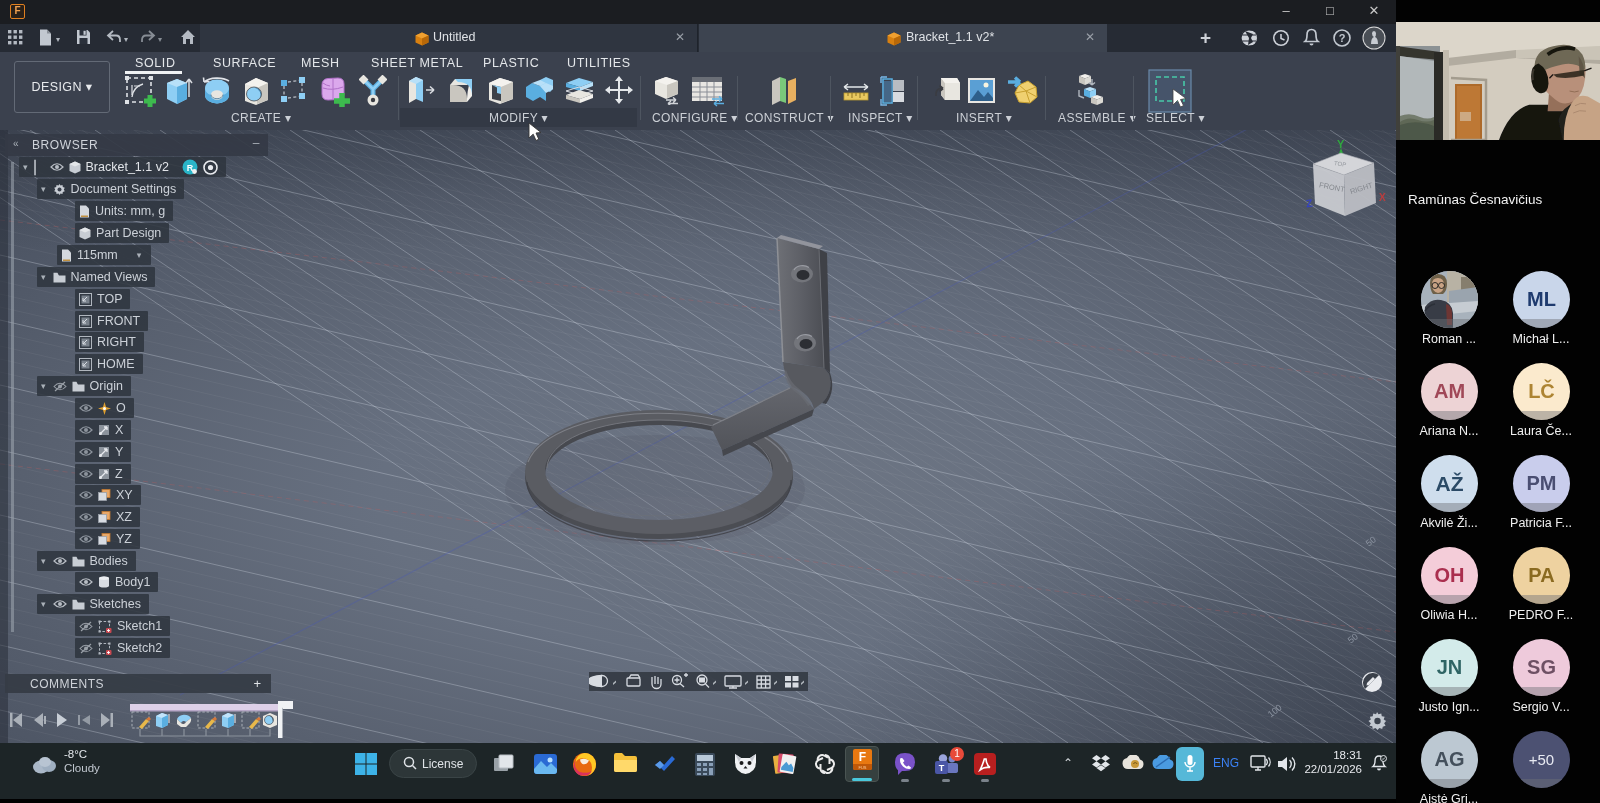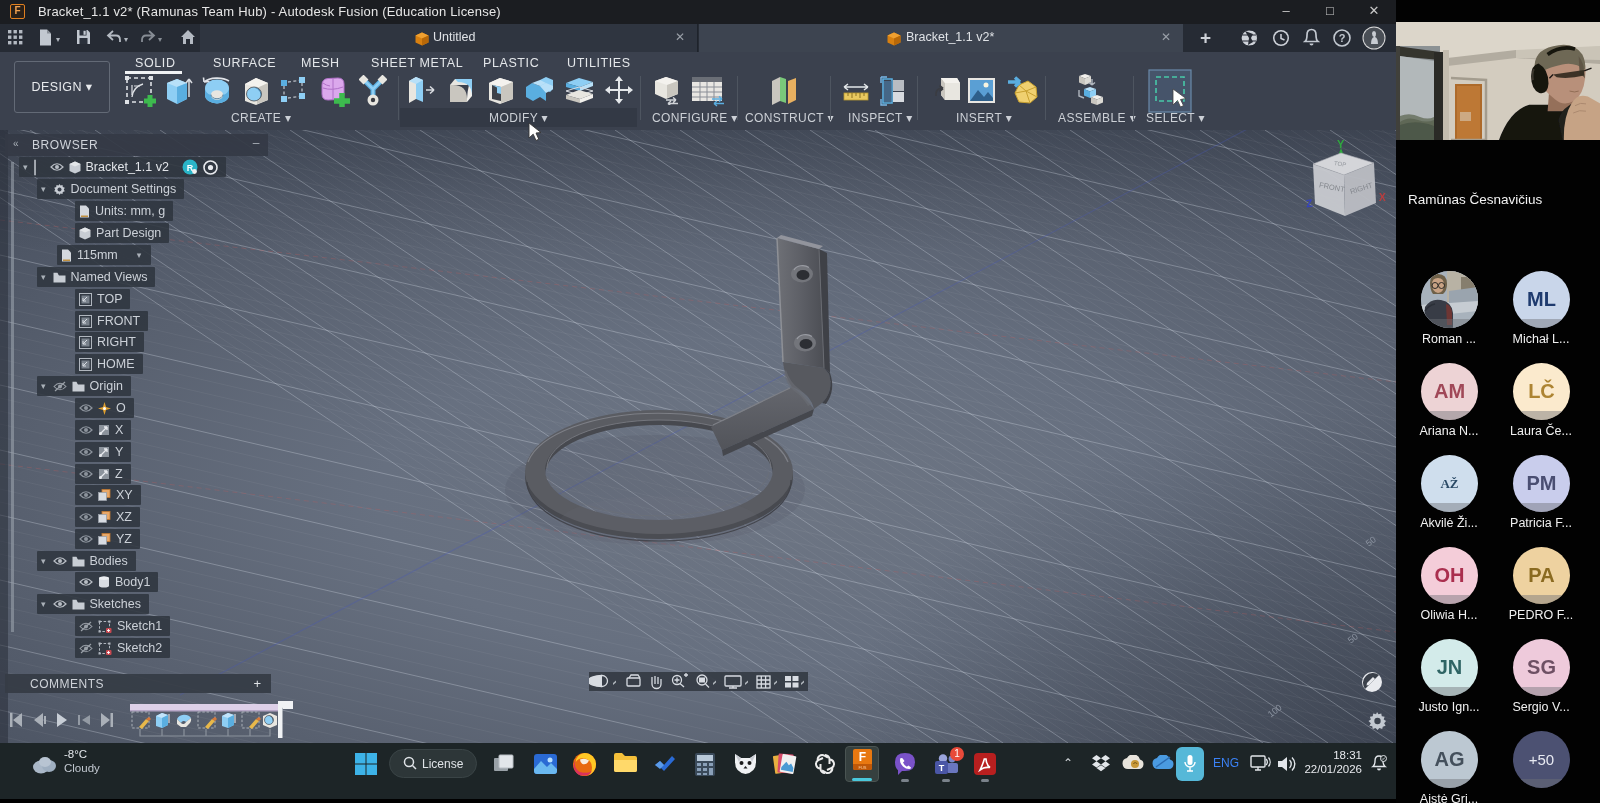--- a/index.html
+++ b/index.html
@@ -16,21 +16,21 @@
   border:1.5px solid #e08020; border-radius:2px; color:#f0a050; font-size:10px; font-weight:bold;
   text-align:center; line-height:12px; }
 .wbtn { position:absolute; top:0; width:44px; height:24px; color:#c8c8c8; text-align:center;
   line-height:22px; font-size:13px; }
 
 
 #tabbar { left:0; top:24px; width:1396px; height:28px; background:#262b34; }
 #tabbar .qicon { position:absolute; top:3px; color:#aeb4bc; font-size:15px; }
 .tab1 { position:absolute; left:200px; top:0; width:498px; height:28px; background:#2f3540;
   border-right:1px solid #1e232b; }
-.tab2 { position:absolute; left:699px; top:0; width:484px; height:28px; background:#3d4450; }
+.tab2 { position:absolute; left:699px; top:0; width:408px; height:28px; background:#3d4450; }
 .tabcube { position:absolute; width:13px; height:13px; top:8px; }
 .tabtxt { position:absolute; top:6px; font-size:12.5px; color:#dfe2e6; }
 .tabx { position:absolute; top:6px; font-size:12px; color:#9aa0a8; }
 
 
 #toolbar { left:0; top:52px; width:1396px; height:78px; background:#3b414e; }
 .designbtn { position:absolute; left:14px; top:9px; width:96px; height:52px;
   border:1px solid #636a76; border-radius:3px; color:#e8eaed; font-size:12.5px;
   text-align:center; line-height:50px; letter-spacing:.4px; }
 .wstab { position:absolute; top:4px; font-size:12.5px; color:#e4e7ea; letter-spacing:.6px; }
@@ -422,21 +422,20 @@
       <text x="1350" y="62" fill="#888b91" font-size="7.5" transform="rotate(-17 1358 60)">RIGHT</text>
       <text x="1334" y="36" fill="#9a9da3" font-size="6" transform="rotate(9 1340 34)">TOP</text>
       <text x="1306" y="77" fill="#3442c0" font-size="11" font-weight="bold" transform="rotate(-8 1310 73)">Z</text>
       <text x="1379" y="71" fill="#c23c3c" font-size="10" font-weight="bold">X</text>
     </g>
   </svg>
   </div>
 
   <div class="abs" id="titlebar">
     <div class="fuslogo">F</div>
-    <div class="ttext">Bracket_1.1 v2* (Ramunas Team Hub) - Autodesk Fusion (Education License)</div>
     <div class="wbtn" style="right:88px;">–</div>
     <div class="wbtn" style="right:44px;">□</div>
     <div class="wbtn" style="right:0;">✕</div>
   </div>
 
   <div class="abs" id="tabbar">
 <div class="qicon" style="left:8px;top:6px;"><svg width="15" height="15" viewBox="0 0 15 15">
           <g fill="#b4bac2">
             <rect x="0" y="0" width="3.4" height="3.4"></rect>
             <rect x="5.5" y="0" width="3.4" height="3.4"></rect>
@@ -1197,21 +1196,21 @@
 <path d="M4,40 Q8,34 14,33" stroke="#2c3038" stroke-width="1.5" fill="none"></path>
 </svg>
 </div>
 <div class="avname" style="left:8px;top:332px;">Roman ...</div>
 <div class="av" style="left:117px;top:271px;background:#c9d6ea;color:#1e3a6e;font-size:20px;font-weight:bold;">ML</div>
 <div class="avname" style="left:100px;top:332px;">Michał L...</div>
 <div class="av" style="left:25px;top:363px;background:#edd3d5;color:#a04858;font-size:20px;font-weight:bold;">AM</div>
 <div class="avname" style="left:8px;top:424px;">Ariana N...</div>
 <div class="av" style="left:117px;top:363px;background:#fbeacd;color:#ad8432;font-size:20px;font-weight:bold;">LČ</div>
 <div class="avname" style="left:100px;top:424px;">Laura Če...</div>
-<div class="av" style="left:25px;top:455px;background:#cfdeed;color:#2b4a66;font-size:13px;font-weight:bold;font-family:Liberation Serif, serif;">AŽ</div>
+<div class="av" style="left:25px;top:455px;background:#cfdeed;color:#2b4a66;font-size:21px;font-weight:bold;">AŽ</div>
 <div class="avname" style="left:8px;top:516px;">Akvilė Ži...</div>
 <div class="av" style="left:117px;top:455px;background:#c9cdec;color:#4a4e72;font-size:20px;font-weight:bold;">PM</div>
 <div class="avname" style="left:100px;top:516px;">Patricia F...</div>
 <div class="av" style="left:25px;top:547px;background:#f4cdd9;color:#aa2e4e;font-size:20px;font-weight:bold;">OH</div>
 <div class="avname" style="left:8px;top:608px;">Oliwia H...</div>
 <div class="av" style="left:117px;top:547px;background:#eed2a0;color:#8a6a20;font-size:20px;font-weight:bold;">PA</div>
 <div class="avname" style="left:100px;top:608px;">PEDRO F...</div>
 <div class="av" style="left:25px;top:639px;background:#d3ebea;color:#2e6464;font-size:20px;font-weight:bold;">JN</div>
 <div class="avname" style="left:8px;top:700px;">Justo Ign...</div>
 <div class="av" style="left:117px;top:639px;background:#eecadb;color:#6e5064;font-size:20px;font-weight:bold;">SG</div>

